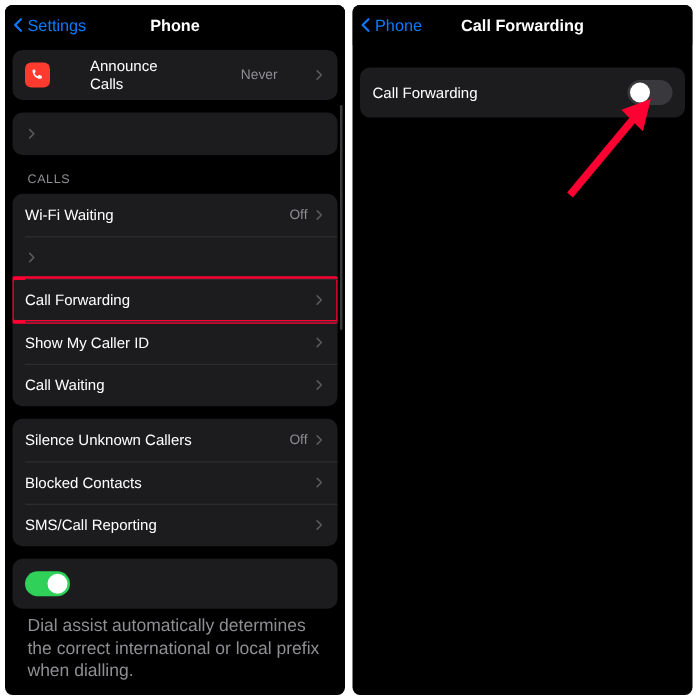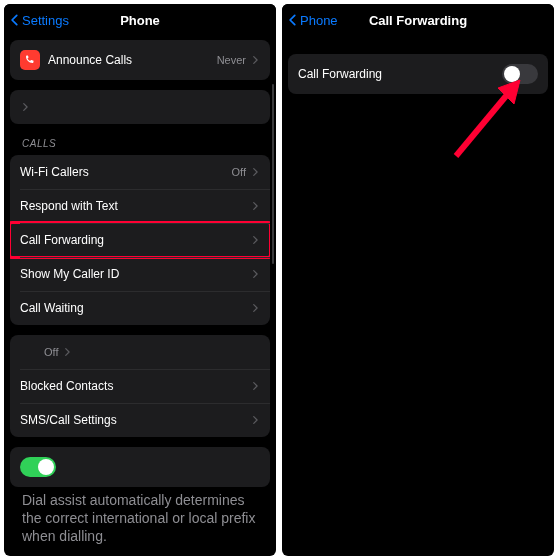--- a/index.html
+++ b/index.html
@@ -91,21 +91,20 @@
     width: 10px; height: 10px;
     color: #5a5a5e;
   }
   .chevron svg { width: 10px; height: 10px; display:block; }
   .section-header {
     color: #8e8e93;
     font-size: 10px;
     letter-spacing: 0.5px;
     padding: 14px 12px 4px 12px;
     text-transform: uppercase;
-    font-style: italic;
   }
   .footer-note {
     color: #8e8e93;
     font-size: 14px;
     line-height: 1.3;
     padding: 4px 12px 0 12px;
   }
   .app-icon {
     width: 20px; height: 20px;
     background: #ff3b30;
@@ -162,21 +161,21 @@
     background: #3a3a3c;
     border-radius: 2px;
   }
   
   .arrow {
     position: absolute;
     stroke: #ff0033;
     fill: #ff0033;
     pointer-events: none;
   }
-  .row.tall { height: 40px; }
+  .row.tall { height: 40px; gap: 24px; }
 </style>
 </head>
 <body>
 
 <div class="canvas">
 
   <div class="phone">
     <div class="nav">
       <div class="back">
         <svg viewBox="0 0 24 24">
@@ -213,30 +212,29 @@
               <svg viewBox="0 0 24 24">
                 <path d="M9 4l8 8-8 8" stroke="currentColor" stroke-width="3" fill="none" stroke-linecap="round" stroke-linejoin="round"></path>
               </svg>
             </div>
         </div>
       </div>
 
       <div class="section-header">CALLS</div>
       <div class="group" style="margin-top:2px">
         <div class="row">
-          <div class="row-label">Wi-Fi Callers</div>
+          <div class="row-label">Wi-Fi Waiting</div>
           <div class="row-value">Off</div>
           <div class="chevron">
               <svg viewBox="0 0 24 24">
                 <path d="M9 4l8 8-8 8" stroke="currentColor" stroke-width="3" fill="none" stroke-linecap="round" stroke-linejoin="round"></path>
               </svg>
             </div>
         </div>
         <div class="row">
-          <div class="row-label">Respond with Text</div>
           <div class="chevron">
               <svg viewBox="0 0 24 24">
                 <path d="M9 4l8 8-8 8" stroke="currentColor" stroke-width="3" fill="none" stroke-linecap="round" stroke-linejoin="round"></path>
               </svg>
             </div>
         </div>
         <div class="row highlight">
           <div class="row-label">Call Forwarding</div>
           <div class="chevron">
               <svg viewBox="0 0 24 24">
@@ -257,37 +255,38 @@
           <div class="chevron">
               <svg viewBox="0 0 24 24">
                 <path d="M9 4l8 8-8 8" stroke="currentColor" stroke-width="3" fill="none" stroke-linecap="round" stroke-linejoin="round"></path>
               </svg>
             </div>
         </div>
       </div>
 
       <div class="group">
         <div class="row">
+          <div class="row-label">Silence Unknown Callers</div>
           <div class="row-value">Off</div>
           <div class="chevron">
               <svg viewBox="0 0 24 24">
                 <path d="M9 4l8 8-8 8" stroke="currentColor" stroke-width="3" fill="none" stroke-linecap="round" stroke-linejoin="round"></path>
               </svg>
             </div>
         </div>
         <div class="row">
           <div class="row-label">Blocked Contacts</div>
           <div class="chevron">
               <svg viewBox="0 0 24 24">
                 <path d="M9 4l8 8-8 8" stroke="currentColor" stroke-width="3" fill="none" stroke-linecap="round" stroke-linejoin="round"></path>
               </svg>
             </div>
         </div>
         <div class="row">
-          <div class="row-label">SMS/Call Settings</div>
+          <div class="row-label">SMS/Call Reporting</div>
           <div class="chevron">
               <svg viewBox="0 0 24 24">
                 <path d="M9 4l8 8-8 8" stroke="currentColor" stroke-width="3" fill="none" stroke-linecap="round" stroke-linejoin="round"></path>
               </svg>
             </div>
         </div>
       </div>
 
       <div class="group">
         <div class="row tall">

